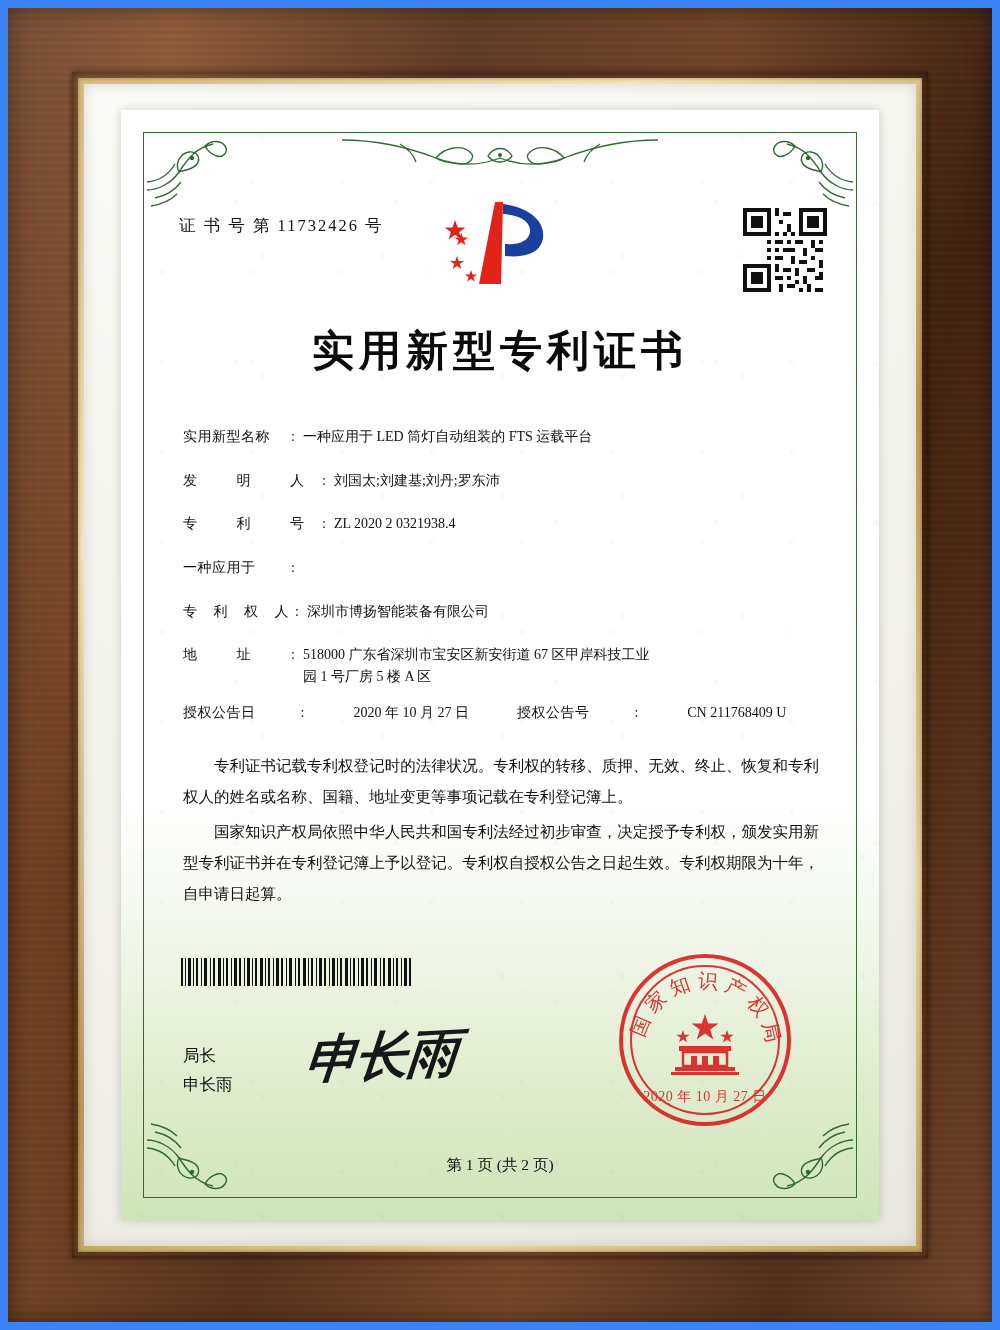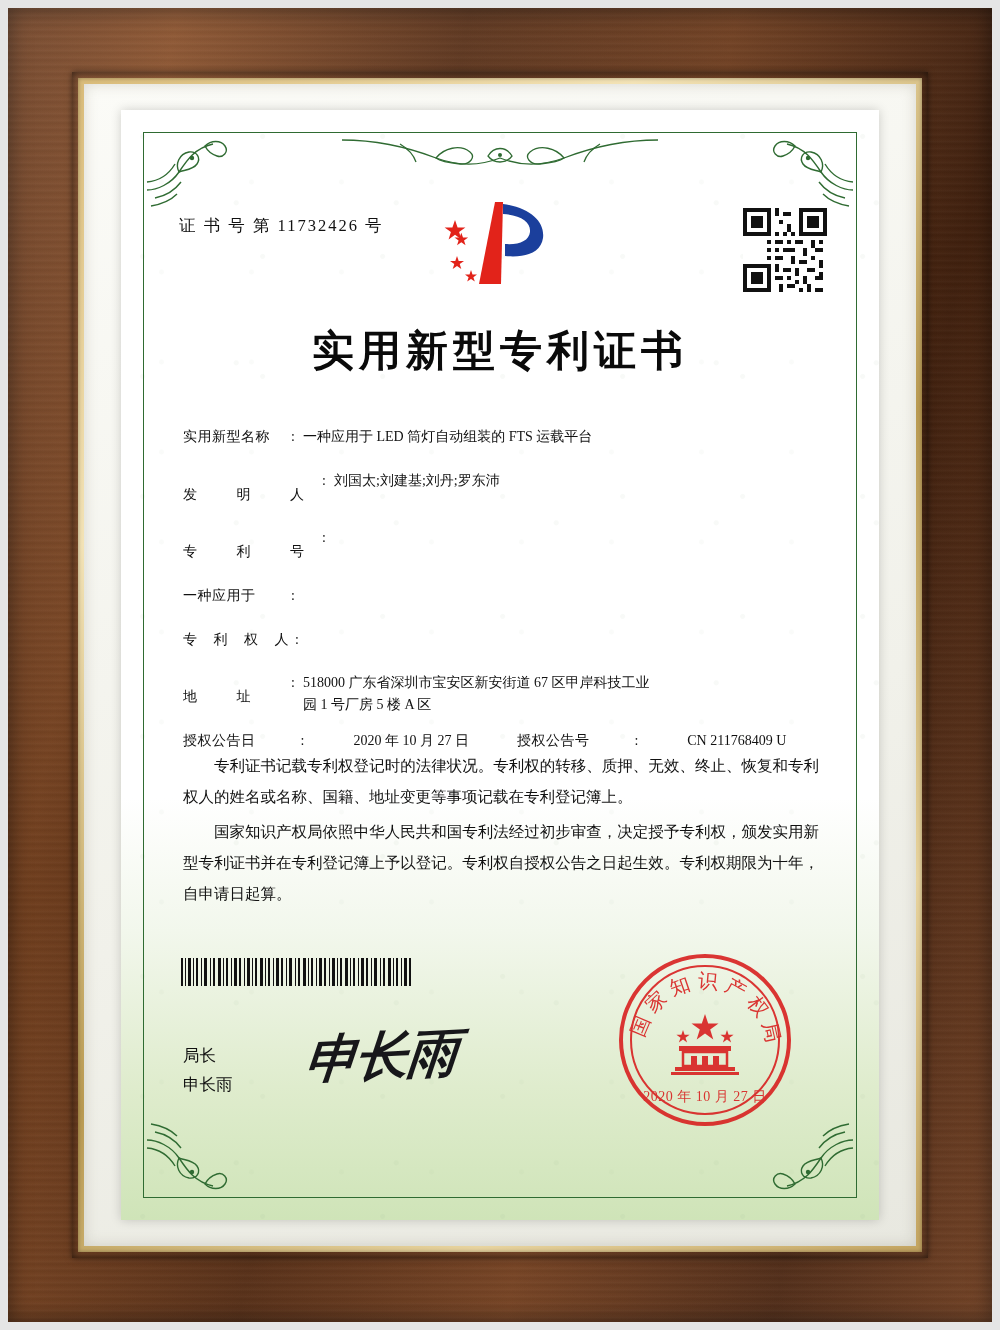--- a/index.html
+++ b/index.html
@@ -12,21 +12,21 @@
     overflow: hidden;
   }
 
   
   .frame-outer {
     position: absolute;
     left: 0; top: 0;
     width: 1000px; height: 1330px;
     background:
       linear-gradient(125deg, #insert 0%, #insert 100%);
-    background-color: #e5e5e5;
+    background-color: #3b82f6;
   }
   .frame-wood {
     position: absolute;
     left: 8px; top: 8px; right: 8px; bottom: 8px;
     background:
       repeating-linear-gradient(180deg, rgba(255,255,255,0.035) 0px, rgba(0,0,0,0.05) 3px, rgba(255,255,255,0.02) 7px),
       linear-gradient(100deg, #6b3a1c 0%, #8a4d25 14%, #5e3116 38%, #7b4320 60%, #4e2711 82%, #6d3a1b 100%);
     box-shadow: inset 0 0 22px rgba(0,0,0,0.55);
   }
   .frame-wood::after {
@@ -144,21 +144,21 @@
     align-items: flex-start;
     margin-bottom: 22px;
     line-height: 1.55;
   }
   .row.tight { margin-bottom: 14px; }
   .lbl {
     flex: 0 0 108px;
     letter-spacing: 0.5px;
     white-space: nowrap;
   }
-  .lbl.sp2 { letter-spacing: 18px; margin-top: 14px; }
+  .lbl.sp2 { letter-spacing: 18px; }
   .lbl.sp3 { letter-spacing: 6.5px; }
   .colon { flex: 0 0 12px; }
   .val { flex: 1 1 auto; }
   .val .cont { display: block; }
 
   .row-two {
     display: flex;
     margin-bottom: 18px;
     line-height: 1.55;
   }
@@ -405,30 +405,32 @@
 
       <div class="row">
         <span class="lbl sp2">发 明 人</span>
         <span class="colon">:</span>
         <span class="val">刘国太;刘建基;刘丹;罗东沛</span>
       </div>
 
       <div class="row">
         <span class="lbl sp2">专 利 号</span>
         <span class="colon">:</span>
+        <span class="val">ZL 2020 2 0321938.4</span>
       </div>
 
       <div class="row">
         <span class="lbl">一种应用于</span>
         <span class="colon">:</span>
       </div>
 
       <div class="row">
         <span class="lbl sp3">专 利 权 人</span>
         <span class="colon">:</span>
+        <span class="val">深圳市博扬智能装备有限公司</span>
       </div>
 
       <div class="row tight">
         <span class="lbl sp2">地 址</span>
         <span class="colon">:</span>
         <span class="val">
           <span class="cont">518000 广东省深圳市宝安区新安街道 67 区甲岸科技工业</span>
           <span class="cont">园 1 号厂房 5 楼 A 区</span>
         </span>
       </div>
@@ -545,14 +547,15 @@
             <rect x="-3" y="12" width="6" height="10" fill="#d81b1b"></rect>
             <rect x="8" y="12" width="6" height="10" fill="#d81b1b"></rect>
             <rect x="-30" y="23" width="60" height="4" fill="#d81b1b"></rect>
             <rect x="-34" y="28" width="68" height="3" fill="#d81b1b"></rect>
           </g>
         </svg>
       </div>
       <div class="seal-date">2020 年 10 月 27 日</div>
     </div>
 
+    <div class="footer">第 1 页 (共 2 页)</div>
   </div>
 </div>
 
 </body></html>

